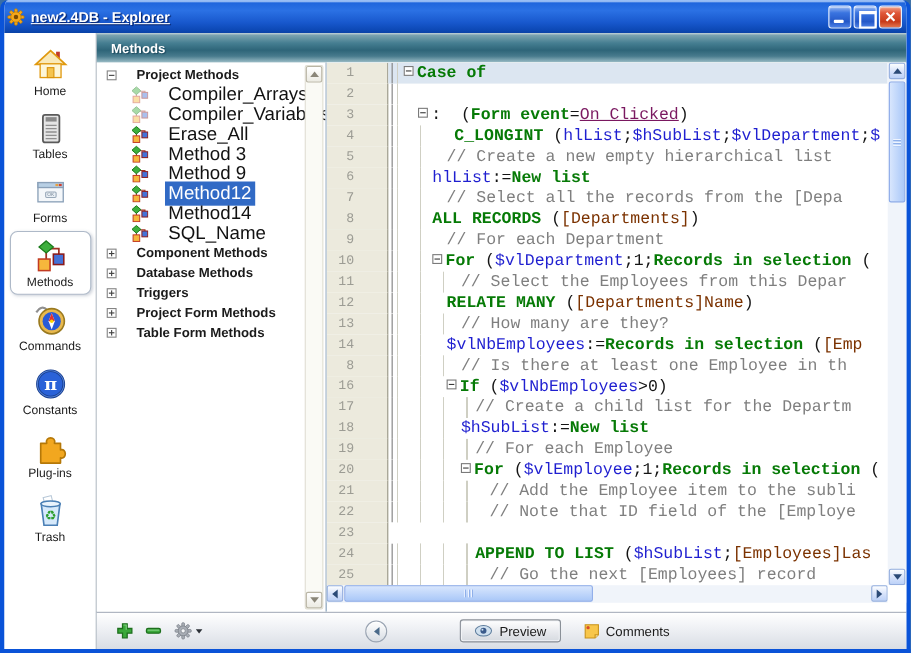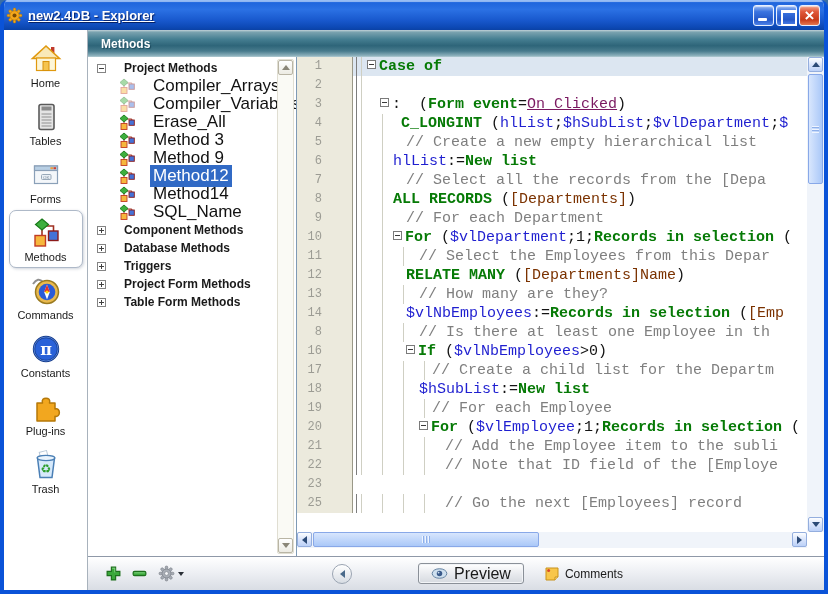--- a/index.html
+++ b/index.html
@@ -95,21 +95,21 @@
     background:repeating-linear-gradient(90deg,#eef4ff 0 1px,#8fb0ea 1px 2px,transparent 2px 3px);}
   
   .toolbar{height:34px;flex:none;border-top:1px solid #8f98a8;display:flex;align-items:center;padding:0 10px 0 16px;
     background:linear-gradient(180deg,#ffffff 0%,#eef0f4 45%,#d9dde4 100%);}
   .tool-ic{width:18px;height:18px;display:flex;align-items:center;justify-content:center;}
   .gear-group{display:flex;align-items:center;gap:3px;margin-left:10px;}
   .dd-arr{width:0;height:0;border-left:3.5px solid transparent;border-right:3.5px solid transparent;border-top:4px solid #2a2f36;}
   .circle-btn{width:20px;height:20px;border-radius:50%;border:1px solid #9aa4b2;background:linear-gradient(180deg,#ffffff,#d8dde4);
     display:flex;align-items:center;justify-content:center;box-shadow:inset 0 1px 1px #fff;}
   .preview-btn{height:21px;padding:0 12px;border:1px solid #8a9098;border-radius:3px;display:flex;align-items:center;gap:6px;
-    background:linear-gradient(180deg,#ffffff,#e7e9ed 55%,#d6dae0 100%);box-shadow:inset 0 0 0 1px #f2f4f7;font-size:16px;color:#1a1a1a;}
+    background:linear-gradient(180deg,#ffffff,#e7e9ed 55%,#d6dae0 100%);box-shadow:inset 0 0 0 1px #f2f4f7;font-size:12px;color:#1a1a1a;}
   .comments-btn{display:flex;align-items:center;gap:5px;font-size:12px;color:#1a1a1a;background:none;border:none;}
   .sp150{width:148px;} .sp68{width:66px;} .sp14{width:14px;}
 </style>
 </head>
 <body>
 
 <div class="window">
 
   <div class="titlebar">
     <span class="title-icon">
@@ -363,21 +363,21 @@
               <div class="code-row">
                 <div class="ln">2</div>
                 <div class="code-cell" style="padding-left: 14px; background-size: 9px 100%;"></div>
               </div>
               <div class="code-row">
                 <div class="ln">3</div>
                 <div class="code-cell" style="padding-left: 27px; background-size: 22px 100%;"><span class="cbox"></span><span class="seg pl">:  (</span><span class="seg kw">Form event</span><span class="seg pl">=</span><span class="seg const">On Clicked</span><span class="seg pl">)</span></div>
               </div>
               <div class="code-row">
                 <div class="ln">4</div>
-                <div class="code-cell" style="padding-left: 48px; background-size: 35px 100%;"><span class="seg kw">C_LONGINT</span><span class="seg pl"> (</span><span class="seg var">hlList</span><span class="seg pl">;</span><span class="seg var">$hSubList</span><span class="seg pl">;</span><span class="seg var">$vlDepartment</span><span class="seg pl">;</span><span class="seg var">$</span></div>
+                <div class="code-cell" style="padding-left: 60px; background-size: 35px 100%;"><span class="seg kw">C_LONGINT</span><span class="seg pl"> (</span><span class="seg var">hlList</span><span class="seg pl">;</span><span class="seg var">$hSubList</span><span class="seg pl">;</span><span class="seg var">$vlDepartment</span><span class="seg pl">;</span><span class="seg var">$</span></div>
               </div>
               <div class="code-row">
                 <div class="ln">5</div>
                 <div class="code-cell" style="padding-left: 53px; background-size: 48px 100%;"><span class="seg cmt">// Create a new empty hierarchical list</span></div>
               </div>
               <div class="code-row">
                 <div class="ln">6</div>
                 <div class="code-cell" style="padding-left: 40px; background-size: 35px 100%;"><span class="seg var">hlList</span><span class="seg pl">:=</span><span class="seg kw">New list</span></div>
               </div>
               <div class="code-row">
@@ -439,20 +439,24 @@
               <div class="code-row">
                 <div class="ln">21</div>
                 <div class="code-cell" style="padding-left: 92px; background-size: 87px 100%;"><span class="seg cmt">// Add the Employee item to the subli</span></div>
               </div>
               <div class="code-row">
                 <div class="ln">22</div>
                 <div class="code-cell" style="padding-left: 92px; background-size: 87px 100%;"><span class="seg cmt">// Note that ID field of the [Employe</span></div>
               </div>
               <div class="code-row">
                 <div class="ln">23</div>
+              </div>
+              <div class="code-row">
+                <div class="ln">24</div>
+                <div class="code-cell" style="padding-left: 79px; background-size: 74px 100%;"><span class="seg kw">APPEND TO LIST</span><span class="seg pl"> (</span><span class="seg var">$hSubList</span><span class="seg pl">;</span><span class="seg tbl">[Employees]Las</span></div>
               </div>
               <div class="code-row">
                 <div class="ln">25</div>
                 <div class="code-cell" style="padding-left: 92px; background-size: 87px 100%;"><span class="seg cmt">// Go the next [Employees] record</span></div>
               </div>
             </div>
           <div class="vscroll">
             <span class="sb-btn sb-up">
                 <span class="arr up"></span>
               </span>

